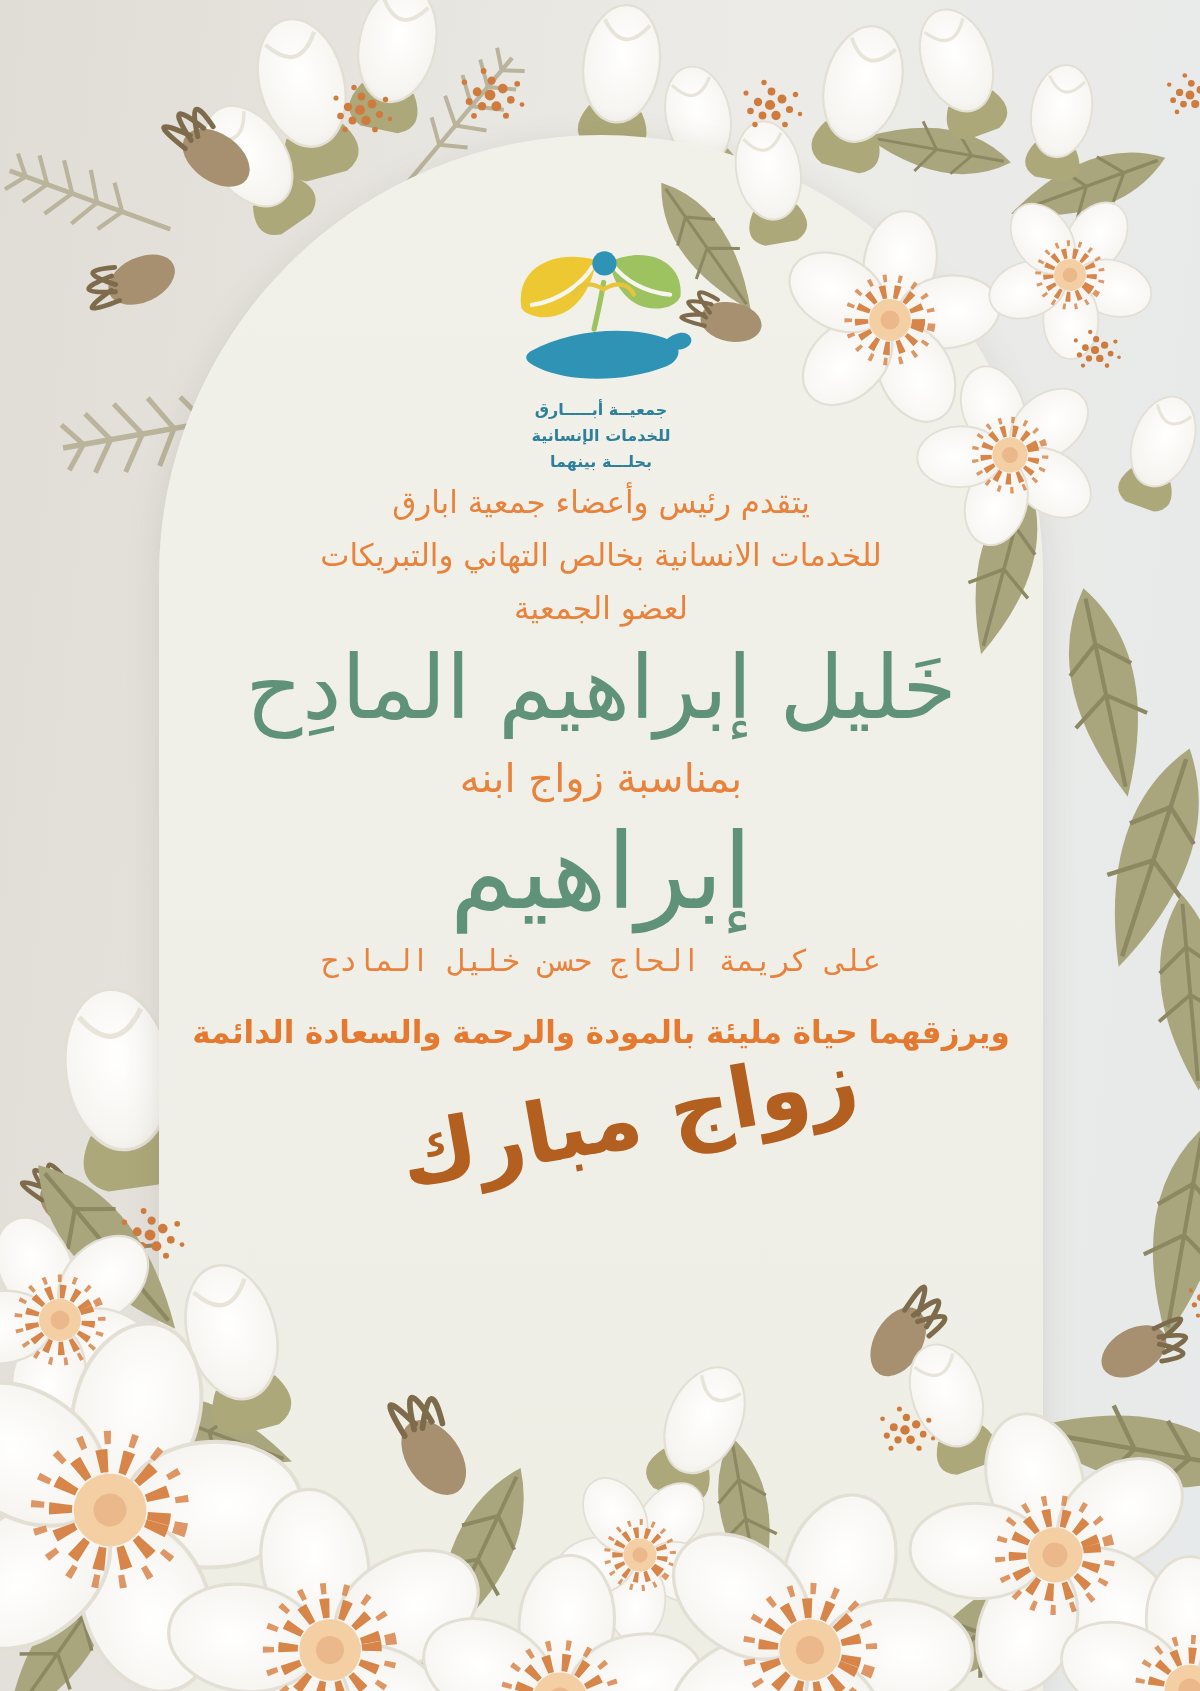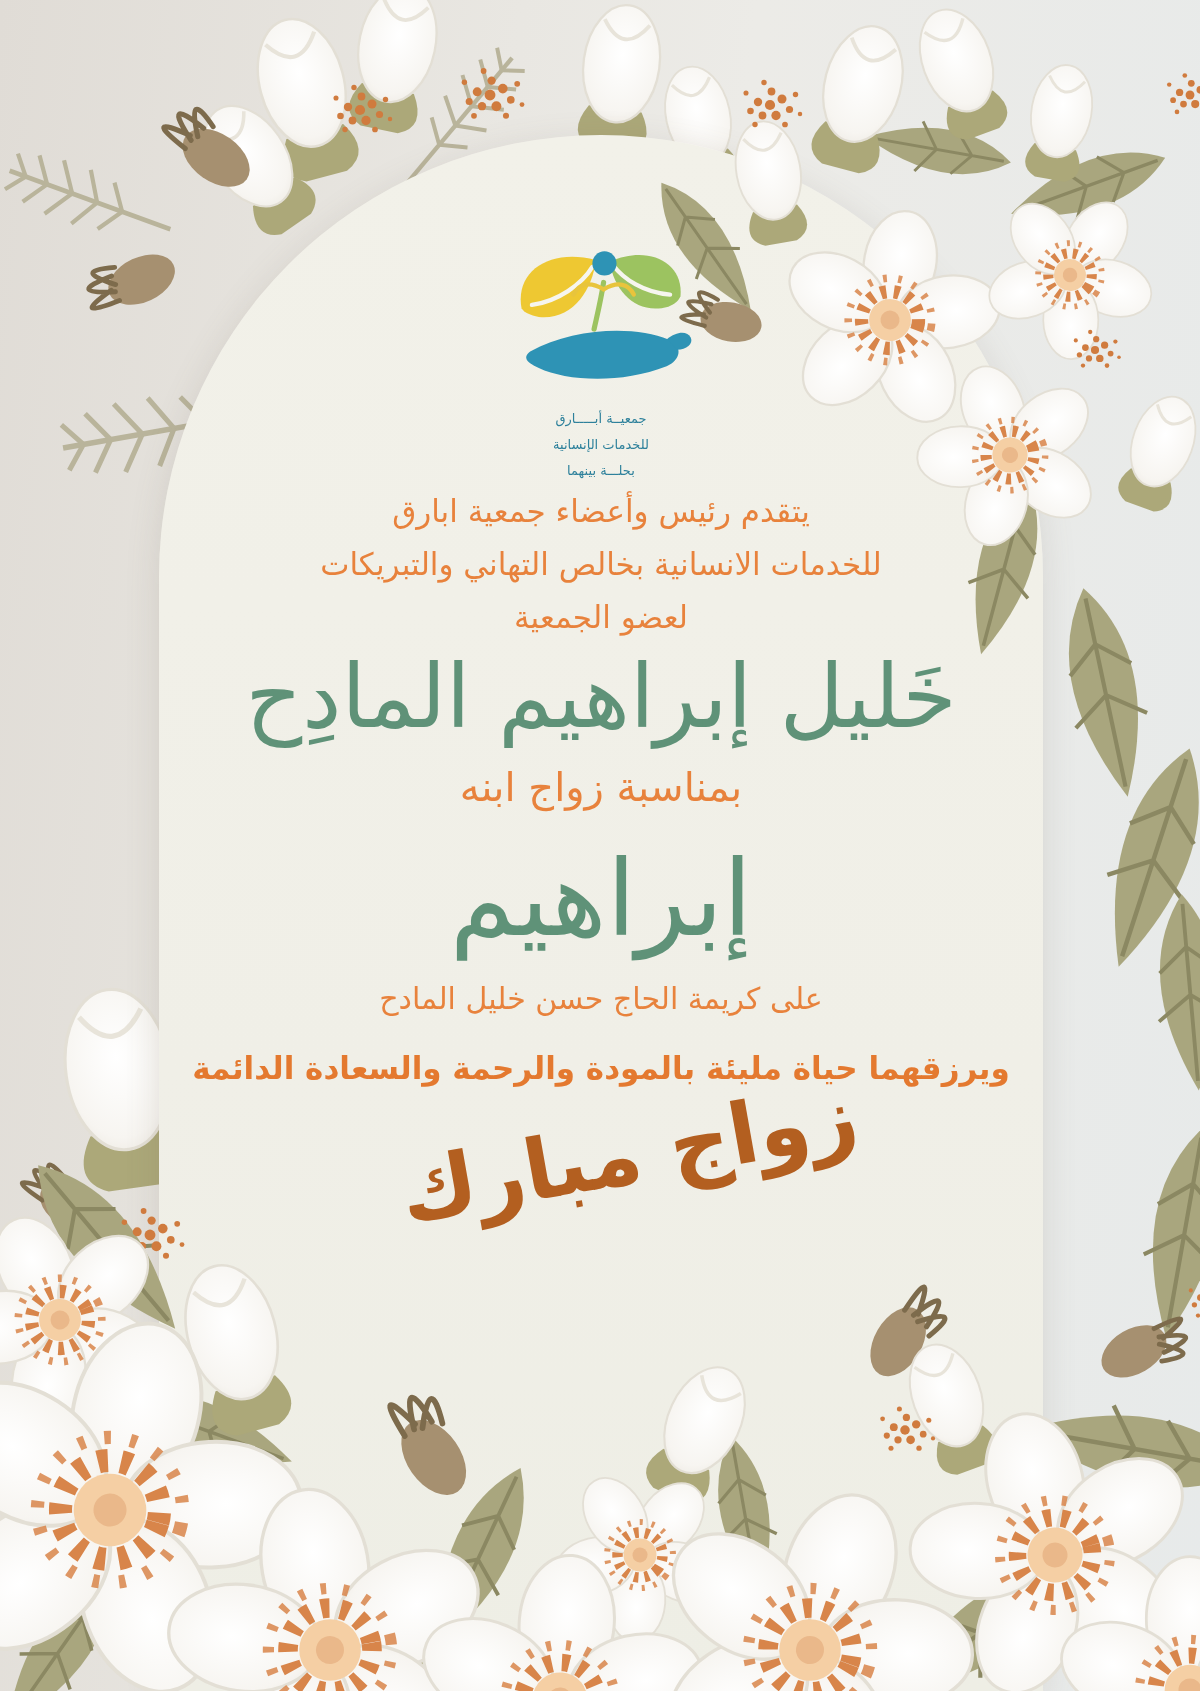--- a/index.html
+++ b/index.html
@@ -16,26 +16,26 @@
     border-radius:442px 442px 0 0;
     box-shadow:0 8px 34px rgba(110,100,85,.16);
     z-index:2;
   }
   .flora-front{z-index:3;}
   .card-content{
     position:absolute;inset:0;display:flex;flex-direction:column;align-items:center;
     text-align:center;direction:rtl;
   }
   .logo-mark{margin-top:106px;width:190px;height:152px;flex:none;}
-  .org-lines{margin-top:13px;color:#2d809b;font-size:13px;font-weight:normal;line-height:26px;letter-spacing:.5px;}
+  .org-lines{margin-top:4px;color:#2d809b;font-size:16px;font-weight:bold;line-height:26px;letter-spacing:.5px;}
   .intro{margin-top:1px;color:#e8823c;font-size:31px;line-height:53px;}
   .big-name{color:#5f9278;font-size:88px;line-height:1.2;white-space:nowrap;}
   .occasion{margin-top:14px;color:#e8823c;font-size:40px;}
-  .groom{color:#5f9278;font-size:105px;line-height:1.25;margin-top:24px;}
-  .bride-line{margin-top:16px;color:#e8823c;font-size:30px;}
+  .groom{color:#5f9278;font-size:105px;line-height:1.25;margin-top:6px;}
+  .bride-line{margin-top:5px;color:#e8823c;font-size:30px;font-family:Liberation Mono, monospace;}
   .blessing{color:#e4792f;font-size:31px;font-weight:bold;line-height:1.3;}
   .b1{margin-top:26px;}
   .b2{margin-top:32px;}
   .footer-callig{
     margin-top:22px;color:#b35f20;font-size:84px;font-weight:bold;
     transform:rotate(-10deg) translateX(28px);letter-spacing:2px;white-space:nowrap;
   }
 </style>
 </head>
 <body>

